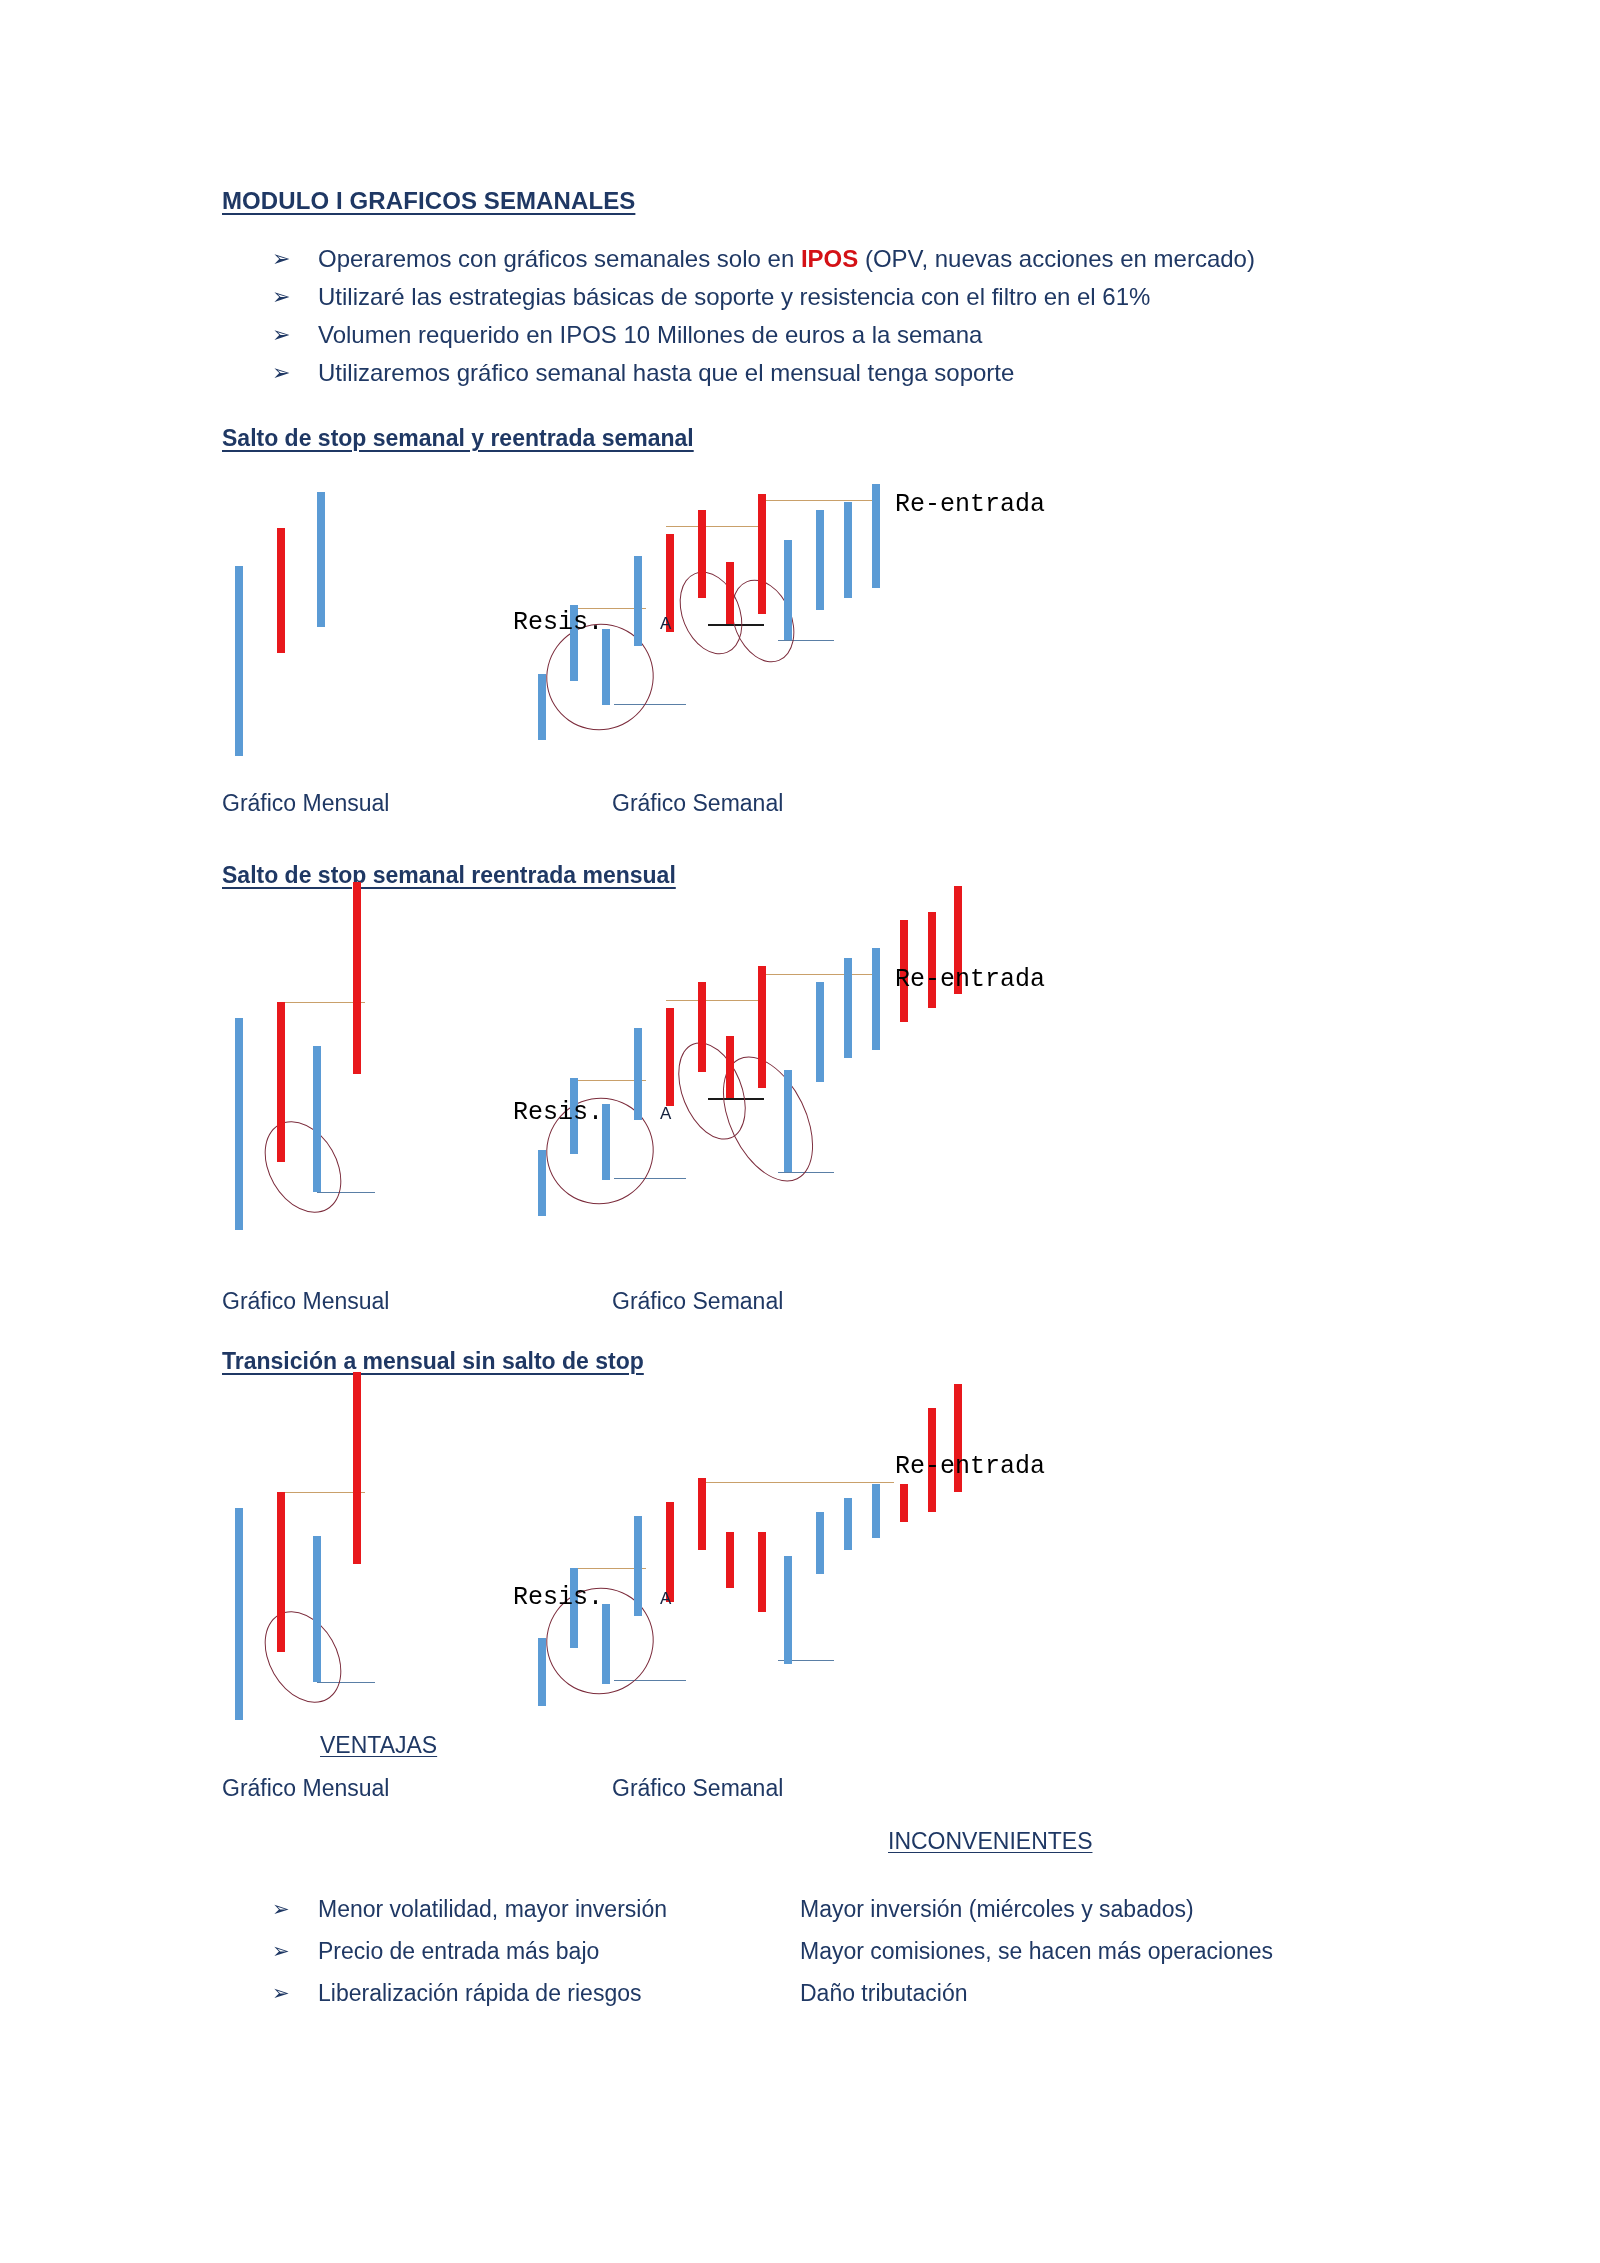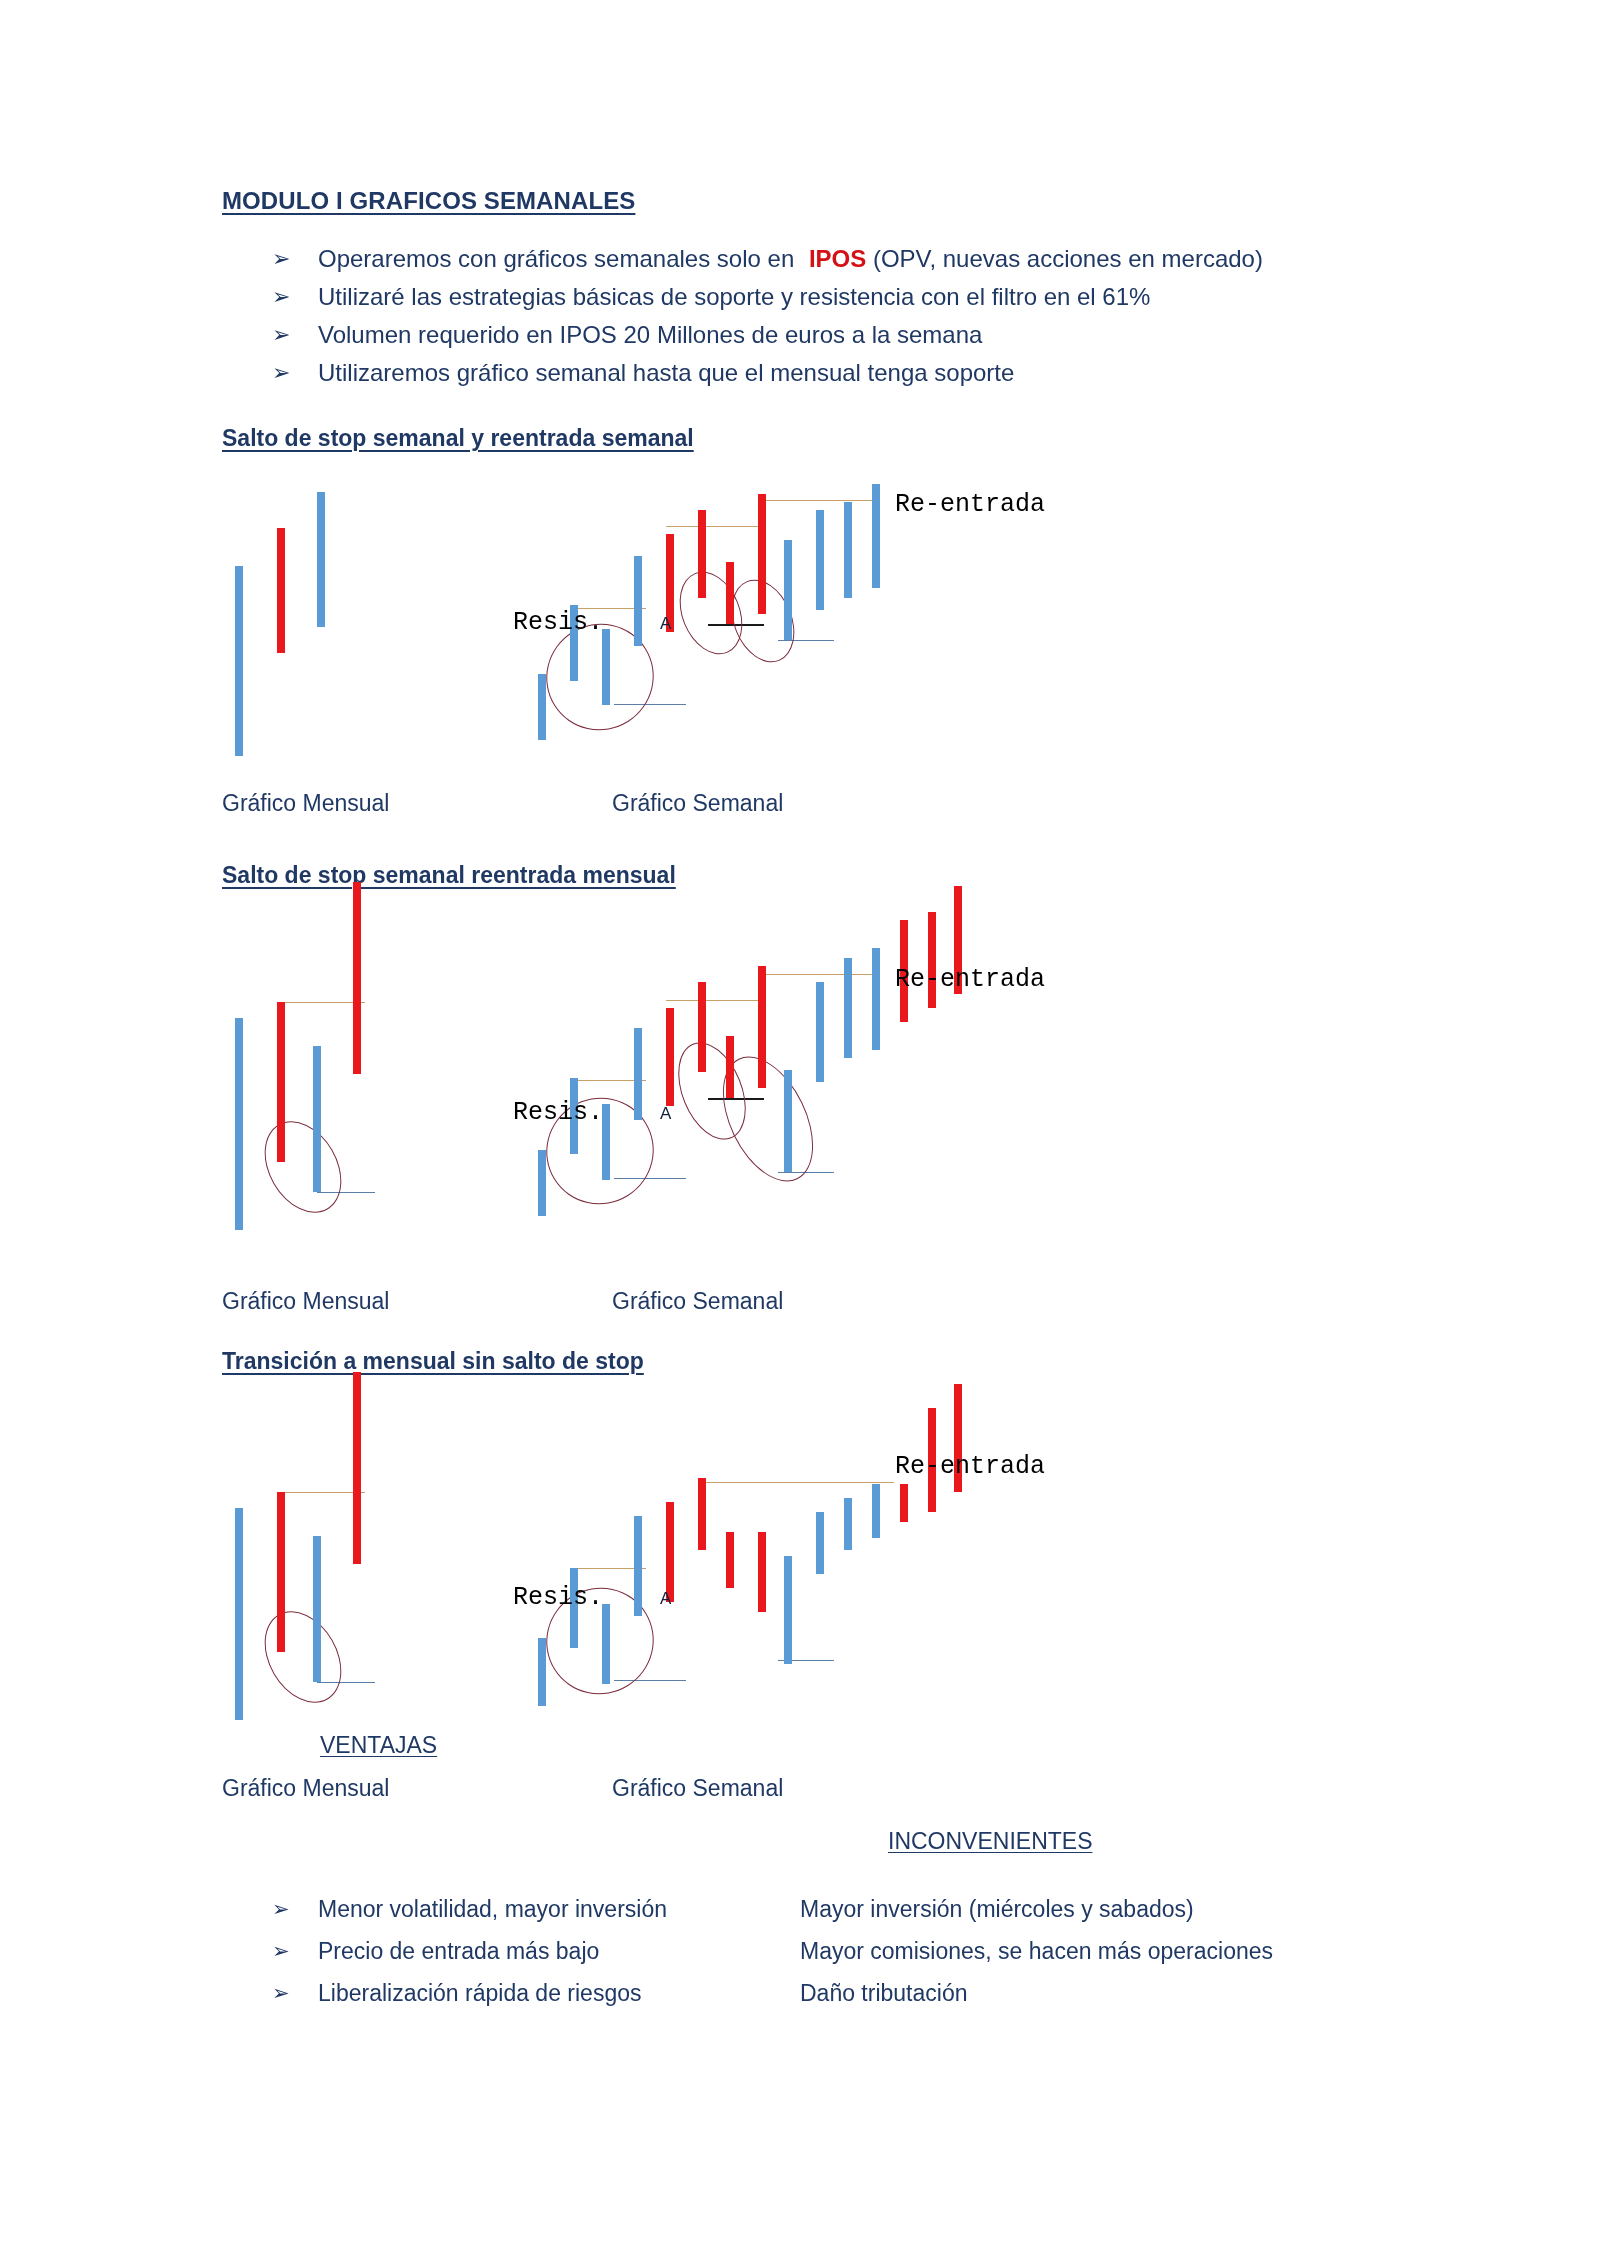--- a/index.html
+++ b/index.html
@@ -32,21 +32,21 @@
   .bullets{position:absolute; left:272px;}
   .bullet-row{
     display:flex; align-items:flex-start;
     font-size:24px; line-height:38px; color:#1f3864;
     white-space:nowrap;
   }
   .bullet-mark{
     width:46px; flex:0 0 46px; color:#1f3864; font-size:22px; line-height:38px;
   }
   .bullet-text{color:#1f3864;}
-  .hl-red{color:#d41116; font-weight:bold;margin-left:8px;}
+  .hl-red{color:#d41116; font-weight:bold;}
 
   
   .chart{position:absolute;}
   .bar{position:absolute; width:8px; border-radius:0;}
   .bar.blue{background:#5b9bd5;}
   .bar.red{background:#e8181c;}
   .hline{position:absolute; height:1px;}
   .hline.tan{background:#c9a06a;}
   .hline.grey{background:#5a7fa6;}
   .hline.dark{background:#1a1a1a; height:2px;}
@@ -88,21 +88,21 @@
       <div class="bullet-row">
         <span class="bullet-mark">➢</span>
         <span class="bullet-text"><span>Operaremos con gráficos semanales solo en </span><span class="hl-red">IPOS</span><span> (OPV, nuevas acciones en mercado)</span></span>
       </div>
       <div class="bullet-row">
         <span class="bullet-mark">➢</span>
         <span class="bullet-text">Utilizaré las estrategias básicas de soporte y resistencia con el filtro en el 61%</span>
       </div>
       <div class="bullet-row">
         <span class="bullet-mark">➢</span>
-        <span class="bullet-text">Volumen requerido en IPOS 20 Millones de euros a la semana</span>
+        <span class="bullet-text">Volumen requerido en IPOS 10 Millones de euros a la semana</span>
       </div>
       <div class="bullet-row">
         <span class="bullet-mark">➢</span>
         <span class="bullet-text">Utilizaremos gráfico semanal hasta que el mensual tenga soporte</span>
       </div>
     </div>
 
   <div class="sec-head" style="top:425px;">Salto de stop semanal y reentrada semanal</div>
   <div class="sec-head" style="top:862px;">Salto de stop semanal reentrada mensual</div>
   <div class="sec-head" style="top:1348px;">Transición a mensual sin salto de stop</div>

